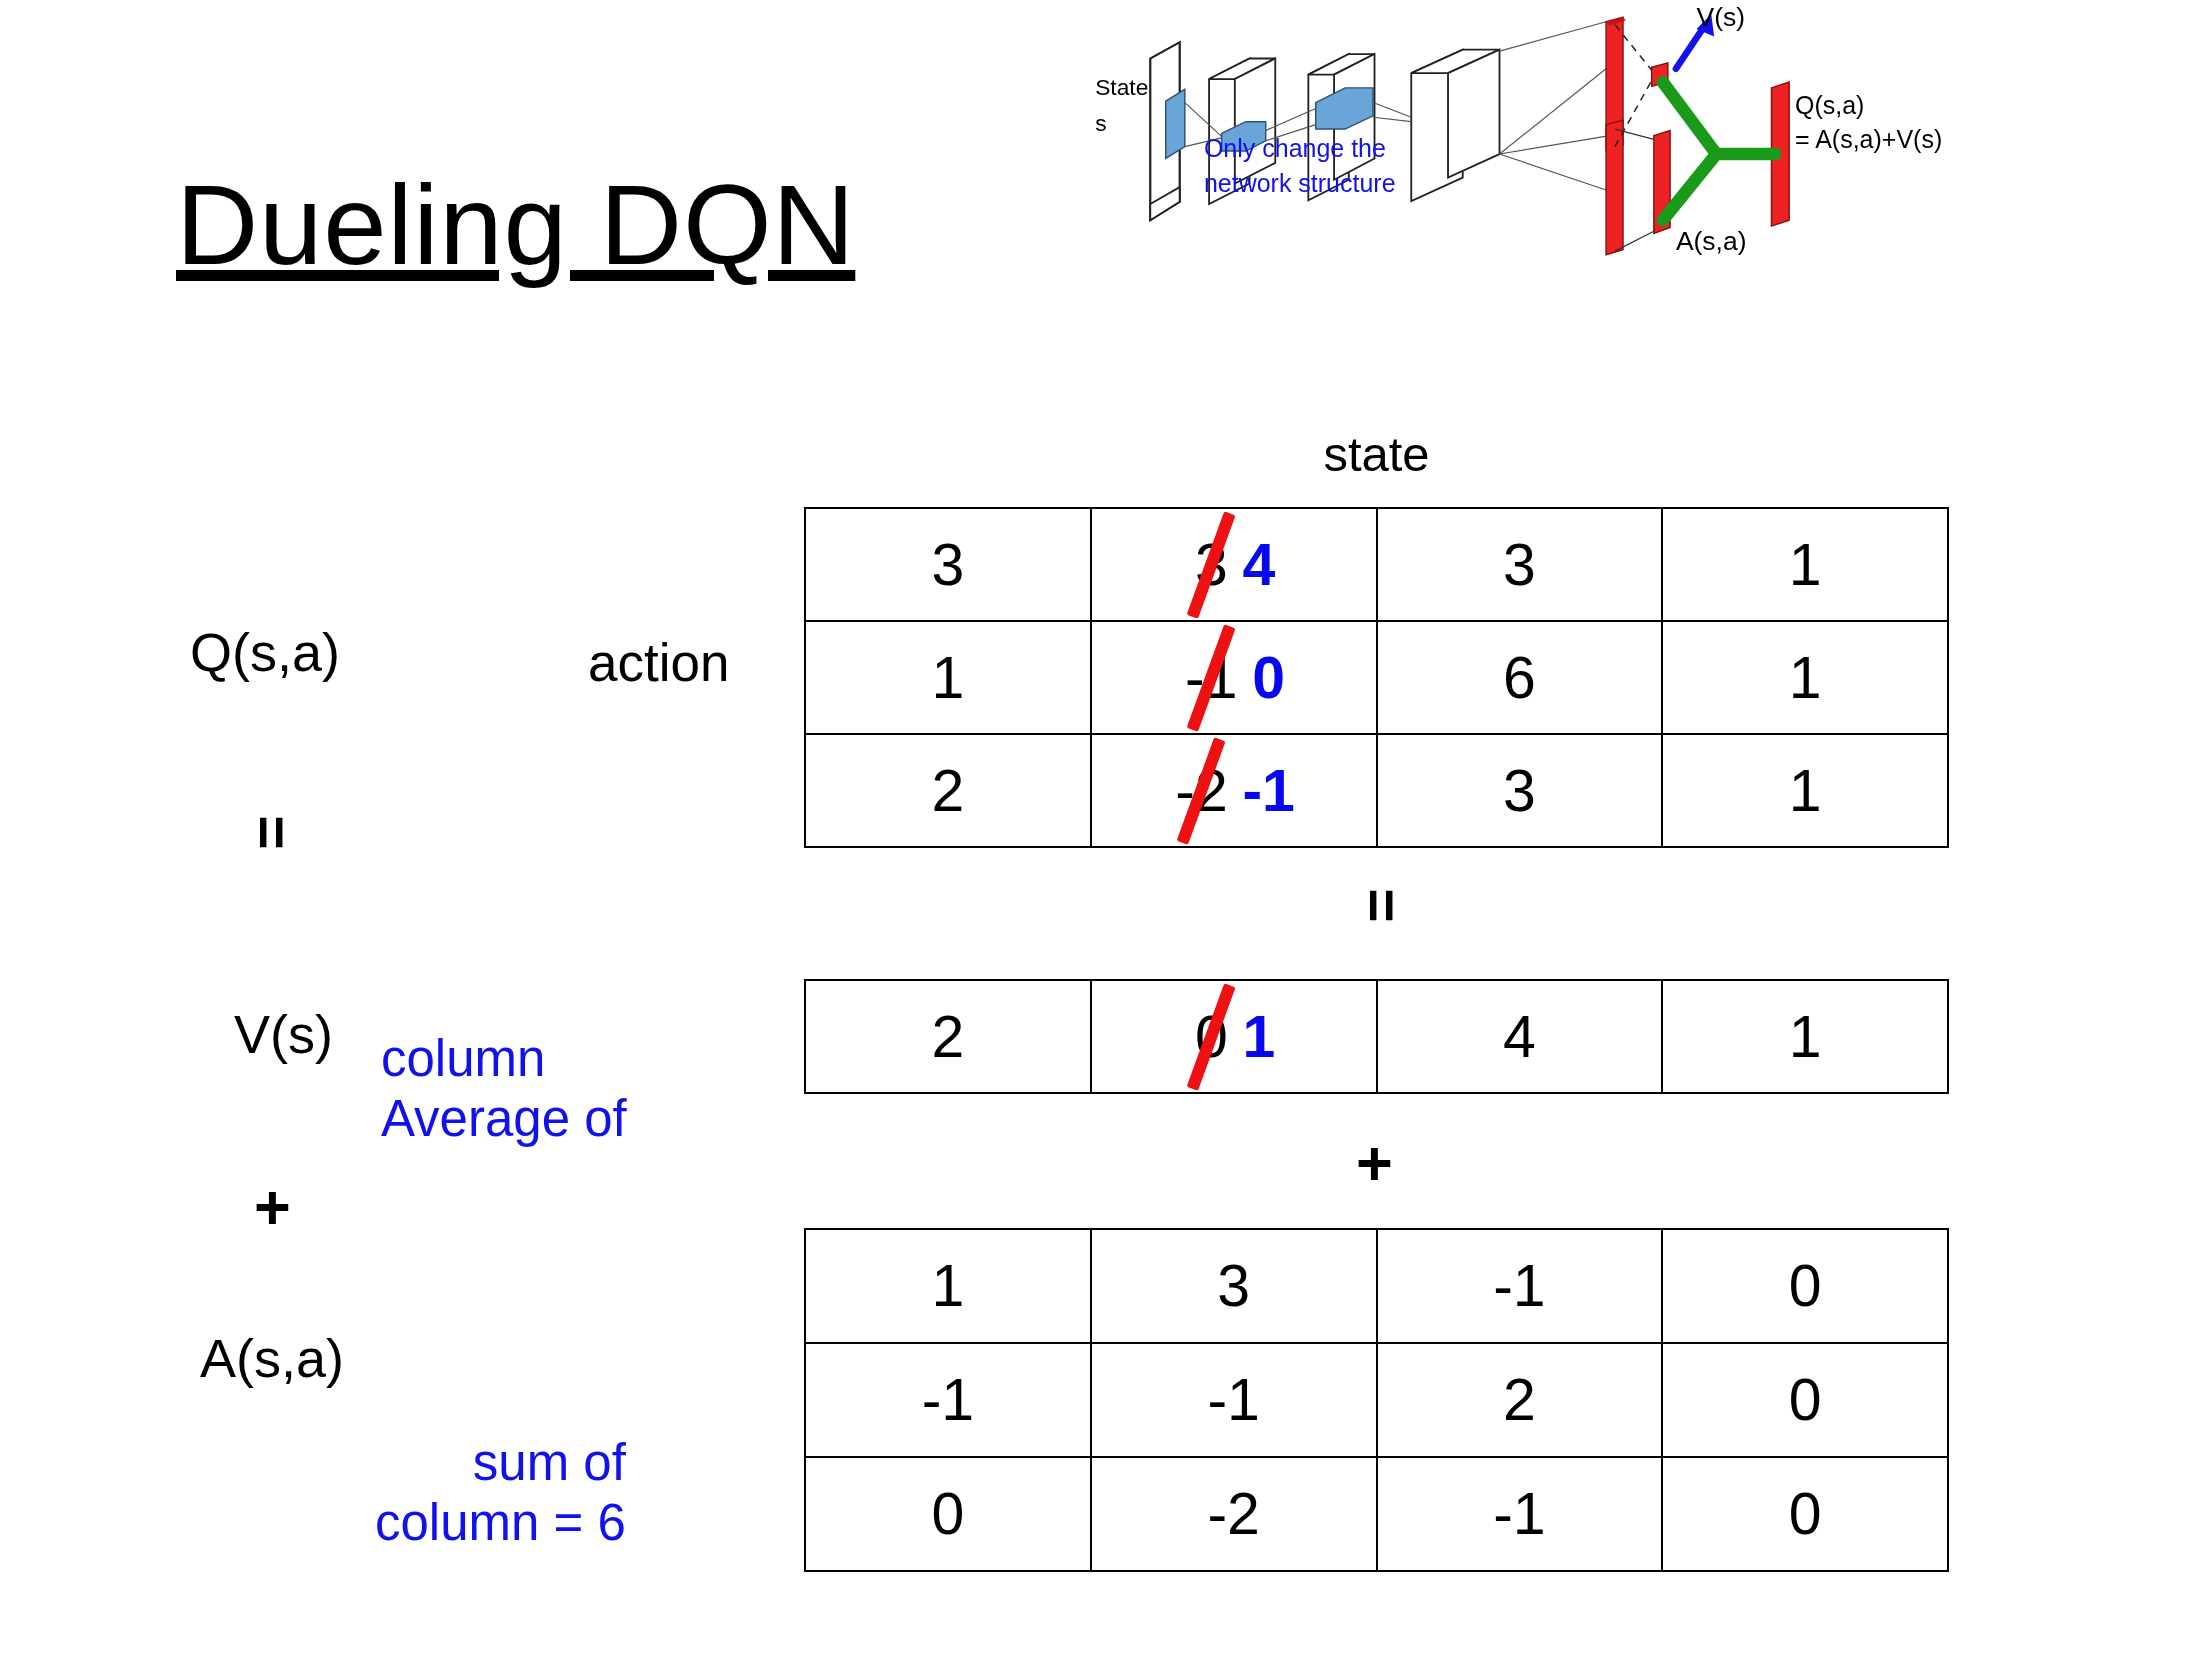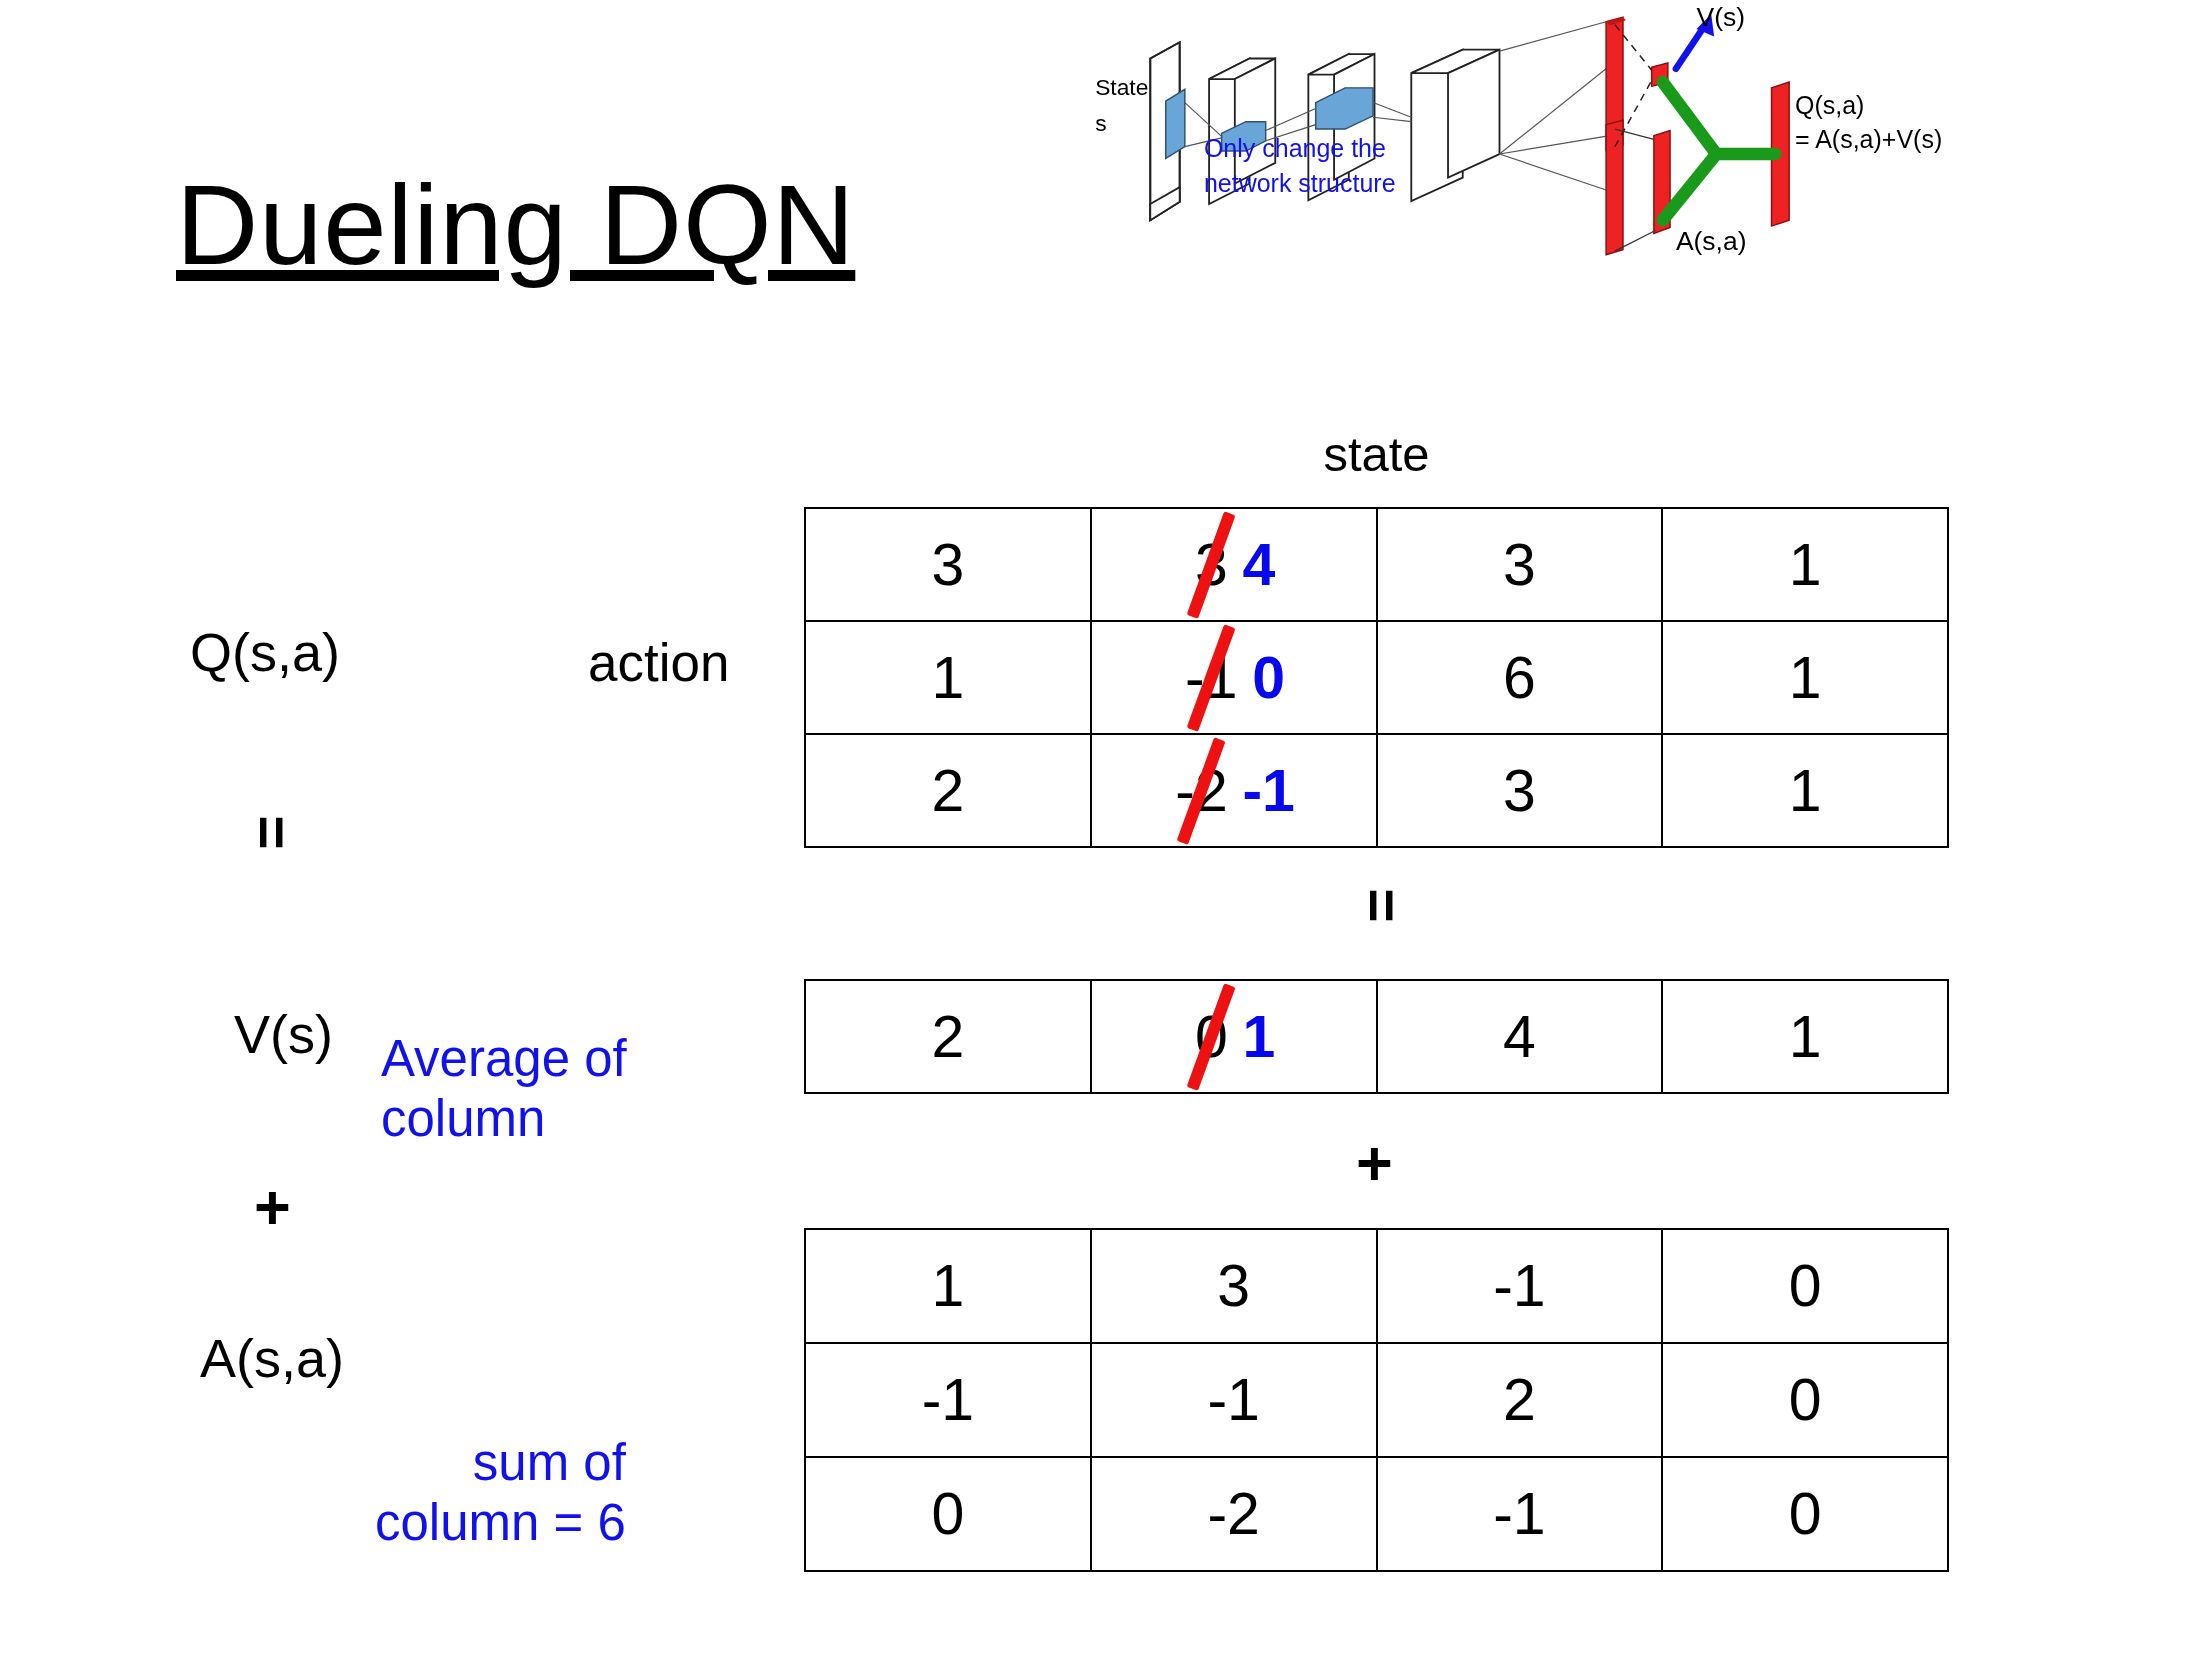--- a/index.html
+++ b/index.html
@@ -261,22 +261,22 @@
 
 <div class="abs row-label" id="label-action">action</div>
 
 <div class="abs" id="eq-left-1">
   <span class="eq-rot">=</span>
 </div>
 
 <div class="abs row-label" id="label-v">V(s)</div>
 
 <div class="abs note-blue" id="note-average">
+  <div>column</div>
   <div>Average of</div>
-  <div>column</div>
 </div>
 
 <div class="abs" id="plus-left-1">
   <span class="plus-op">+</span>
 </div>
 
 <div class="abs row-label" id="label-a">A(s,a)</div>
 
 <div class="abs note-blue" id="note-sum">
   <div>sum of</div>

